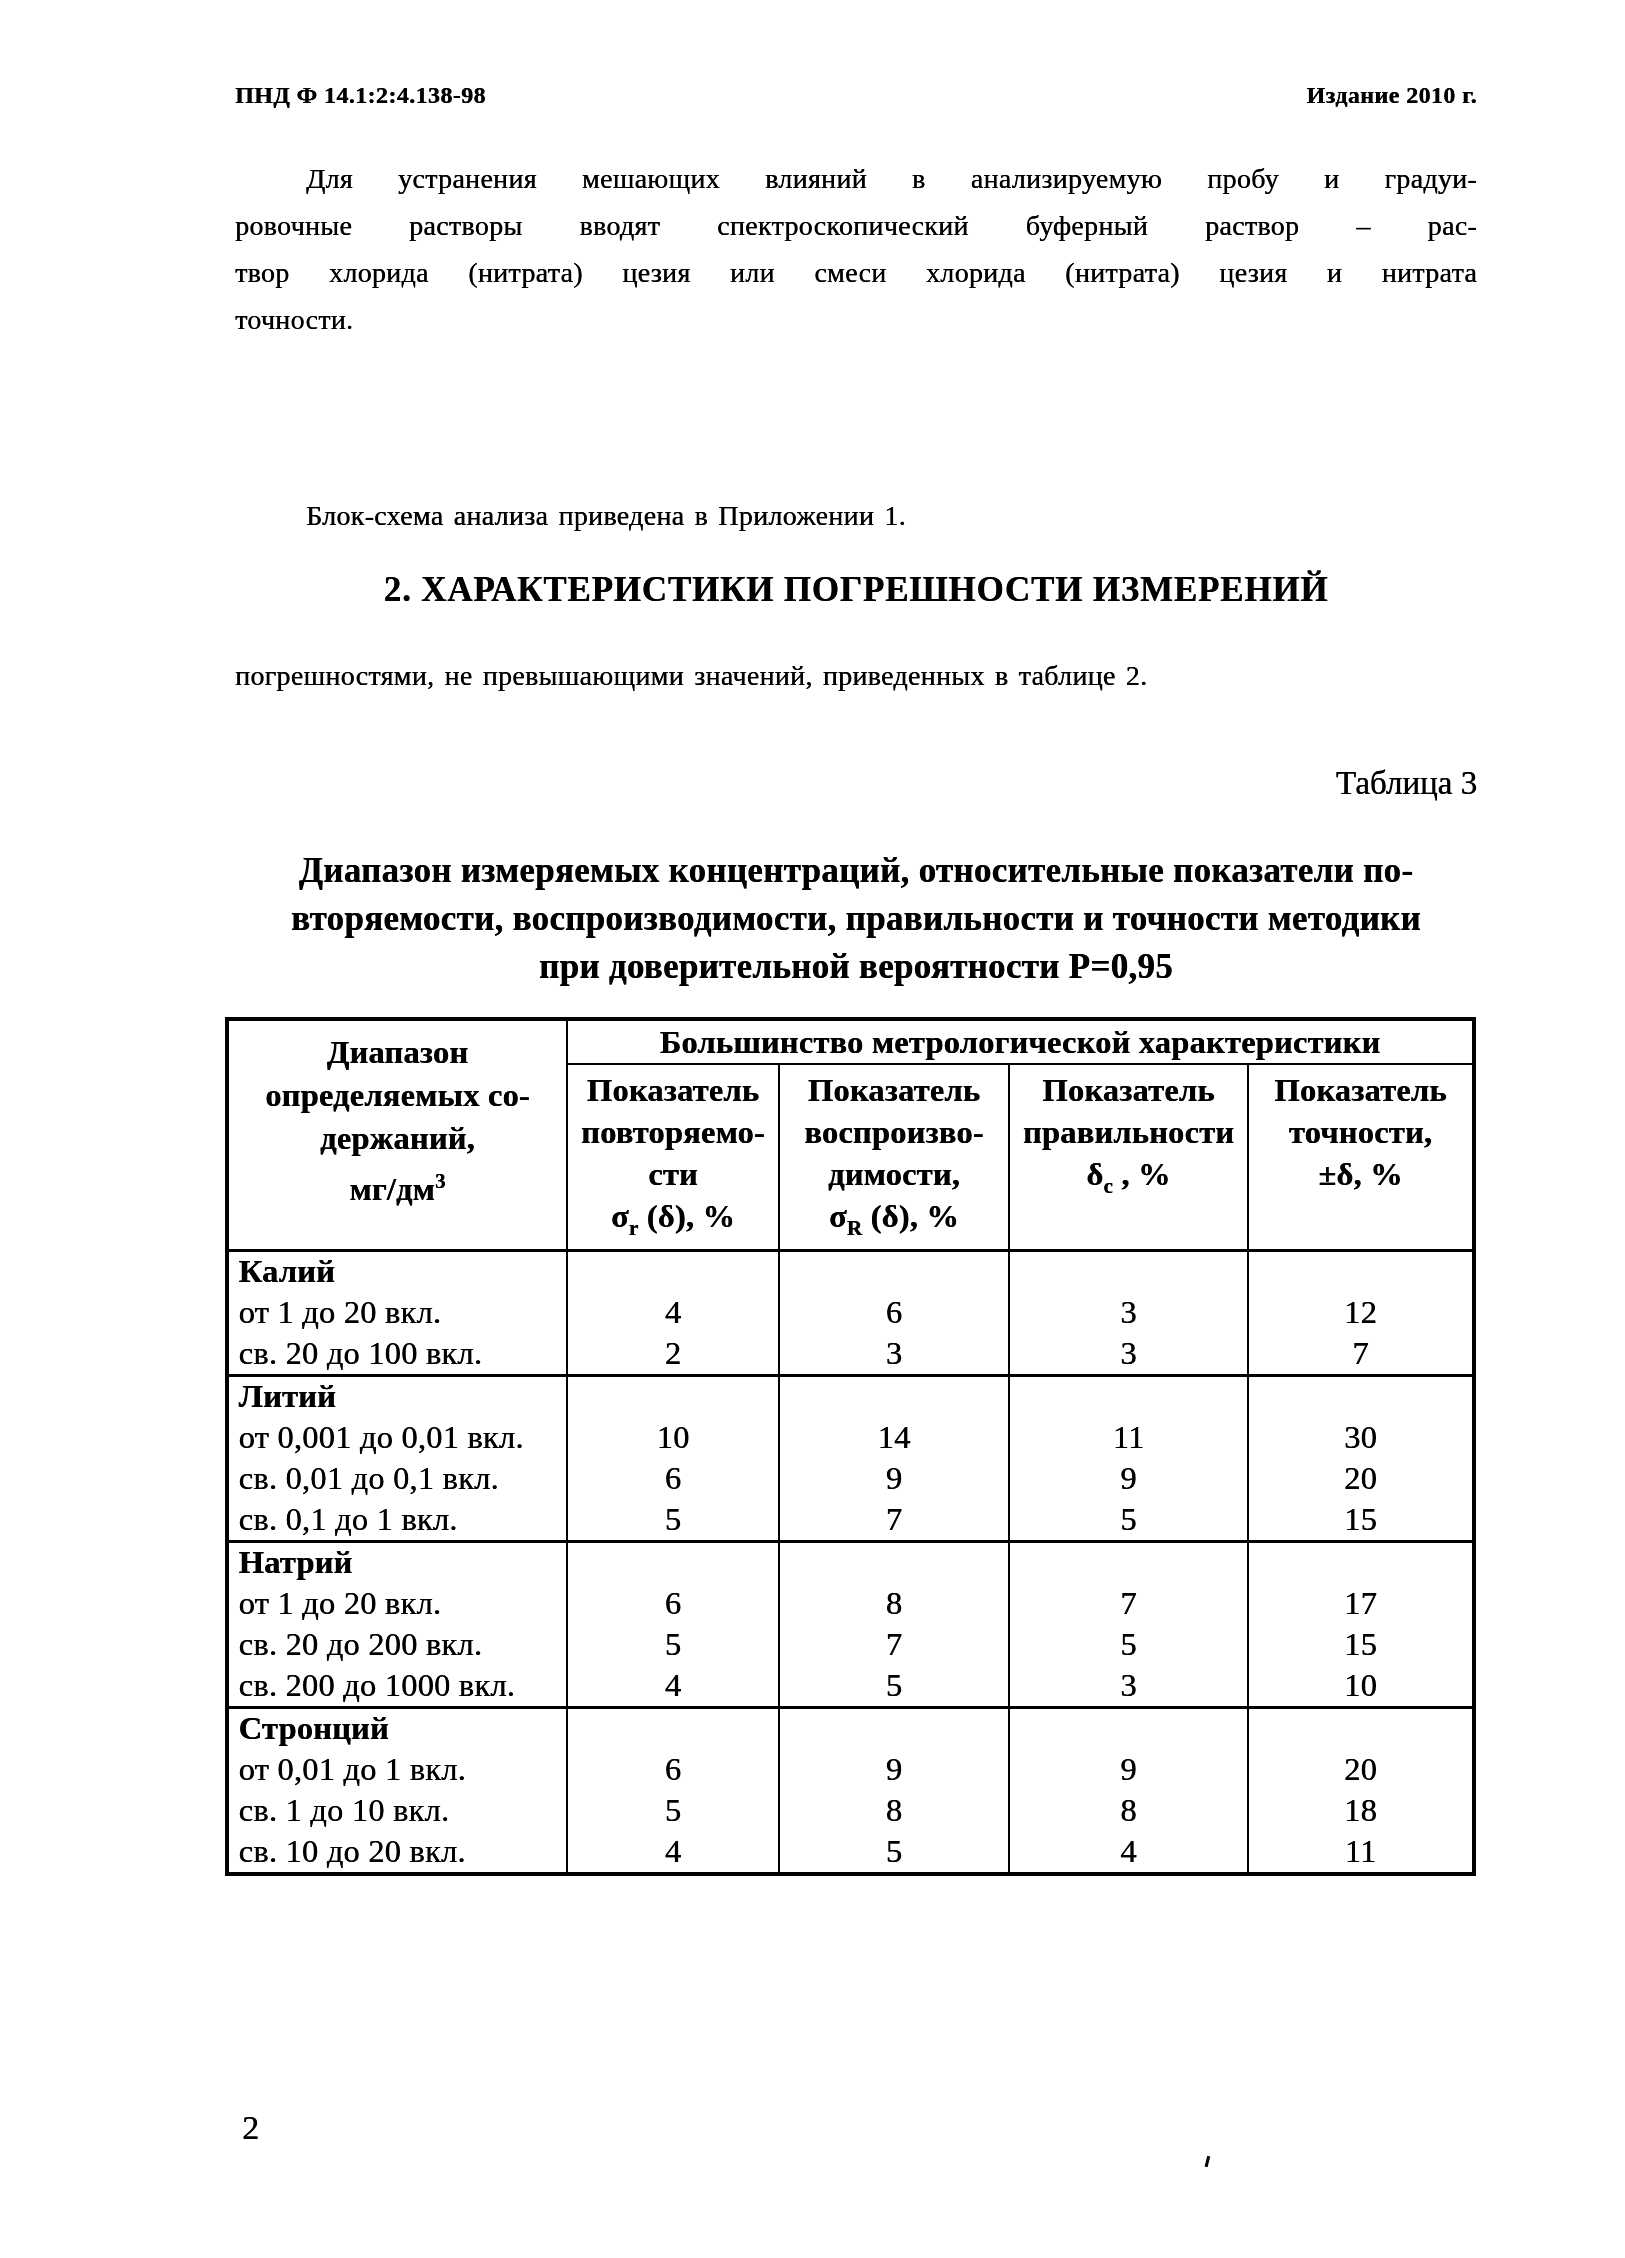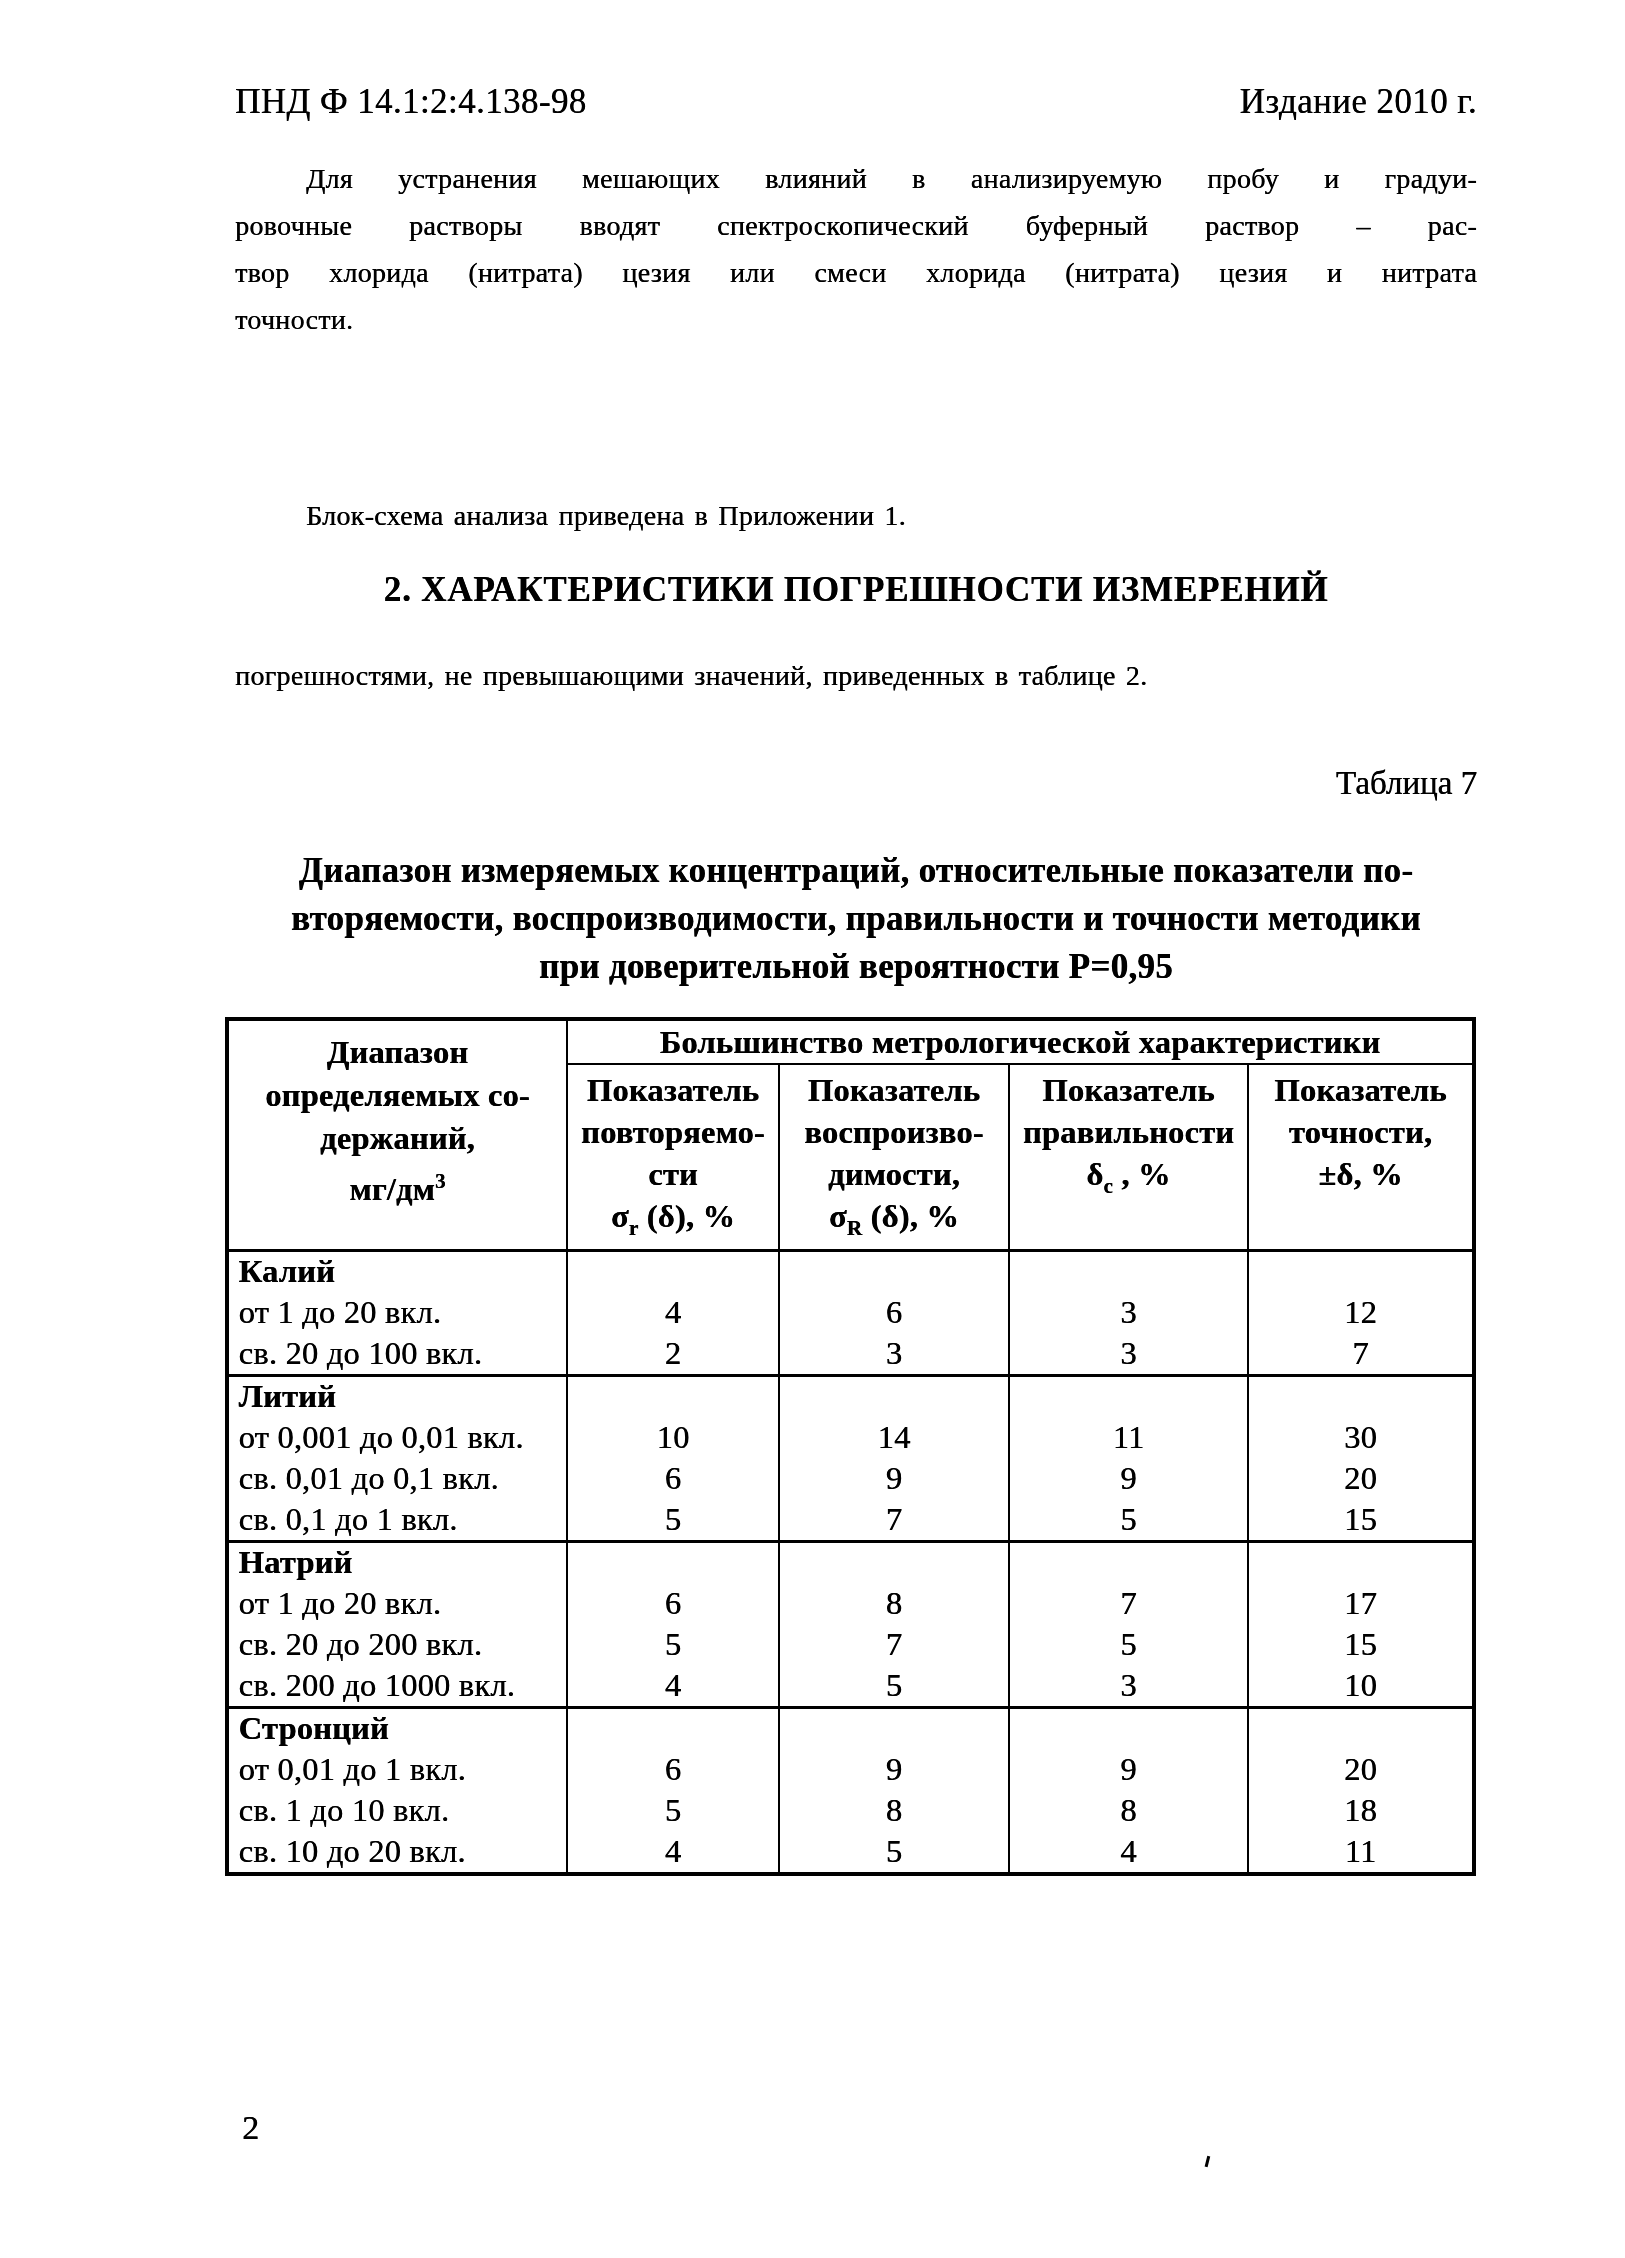--- a/index.html
+++ b/index.html
@@ -9,21 +9,21 @@
     height: 2259px;
     margin: 0 auto;
     background: #fff;
     overflow: hidden;
     font-family: "Liberation Serif", "DejaVu Serif", serif;
     color: #000;
     text-shadow: 0.4px 0 0 #000;
   }
   .band { position: absolute; left: 235px; width: 1242px; }
 
-  .doc-header { top: 82px; display: flex; justify-content: space-between; font-weight: 400; font-size: 35px; letter-spacing: 0.4px; }
+  .doc-header { top: 82px; display: flex; justify-content: space-between; font-weight: 700; font-size: 24px; letter-spacing: 0.4px; }
 
   .body-text { font-size: 28px; line-height: 47px; letter-spacing: 0.3px; word-spacing: 2.9px; }
   .ln { text-align: justify; text-align-last: justify; }
   .ln.first { text-indent: 71px; }
   .ln.last { text-align: left; text-align-last: left; }
 
   #p1 { top: 155px; }
   #p2 { top: 352px; }
   #p3 { top: 492px; }
   #heading { top: 570px; font-size: 35px; font-weight: 700; text-align: center; letter-spacing: 0.8px; }
@@ -70,21 +70,21 @@
   <div class="band body-text" id="p3">
     <div class="ln first last">Блок-схема анализа приведена в Приложении 1.</div>
   </div>
 
   <div class="band" id="heading">2. ХАРАКТЕРИСТИКИ ПОГРЕШНОСТИ ИЗМЕРЕНИЙ</div>
 
   <div class="band body-text" id="p4">
     <div class="ln last">погрешностями, не превышающими значений, приведенных в таблице 2.</div>
   </div>
 
-  <div class="band" id="caption">Таблица 7</div>
+  <div class="band" id="caption">Таблица 3</div>
 
   <div class="band" id="ttitle">
     <div>Диапазон измеряемых концентраций, относительные показатели по-</div>
     <div>вторяемости, воспроизводимости, правильности и точности методики</div>
     <div>при доверительной вероятности Р=0,95</div>
   </div>
 
   <div id="tblwrap">
     <table>
       <colgroup>

